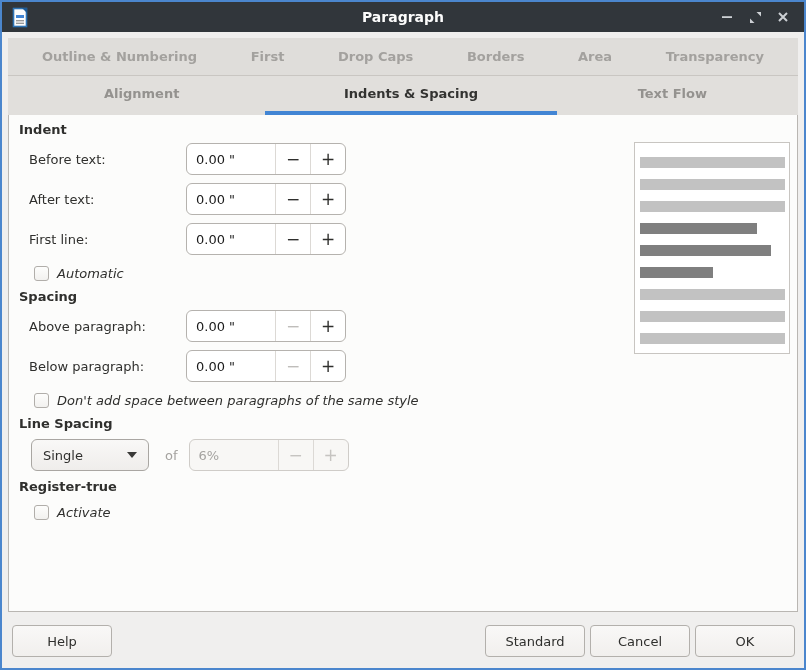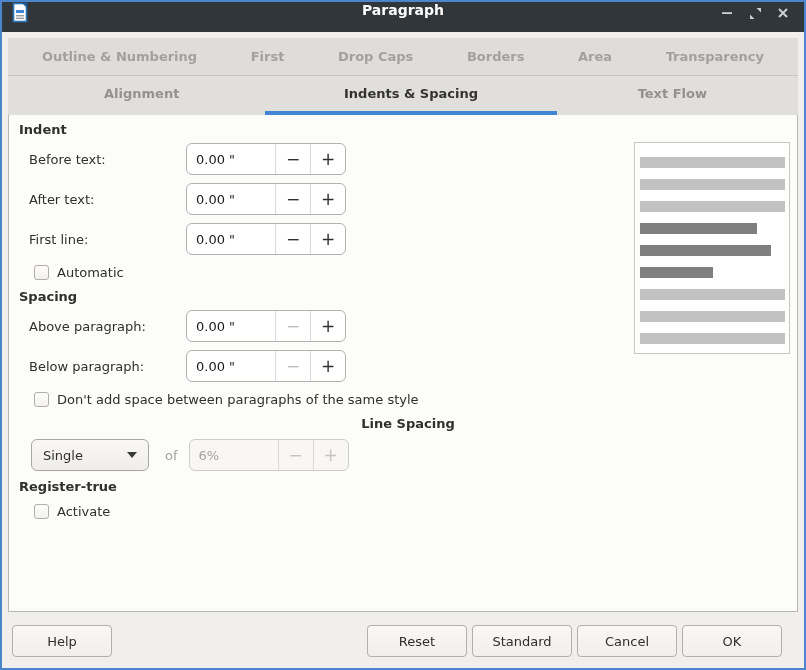--- a/index.html
+++ b/index.html
@@ -8,21 +8,21 @@
     width:806px;height:670px;
     border:2px solid var(--window-border,#4b86cd);
     background:#f0efee;
     font-family:"DejaVu Sans","Liberation Sans",sans-serif;
     font-size:13px;color:#2f2f2d;
     display:flex;flex-direction:column;overflow:hidden;
   }
   
   .titlebar{
     height:30px;flex:0 0 30px;background:var(--titlebar,#31363b);
-    display:flex;align-items:flex-start;padding:0 10px;position:relative;
+    display:flex;align-items:center;padding:0 10px;position:relative;
   }
   .titlebar .title{
     position:absolute;left:0;right:0;text-align:center;
     color:#fcfcfc;font-weight:bold;font-size:14px;pointer-events:none;
   }
   .tb-controls{margin-left:auto;display:flex;gap:6px;z-index:2;}
   .tb-btn{width:22px;height:22px;display:flex;align-items:center;justify-content:center;cursor:default;}
   
   .tabs-wrap{margin:6px 6px 0 6px;flex:0 0 auto;}
   .tabrow1{
@@ -63,21 +63,21 @@
   .spin .sep{width:1px;background:#dcd9d5;margin:0;}
   .spin .sbtn{
     width:34px;flex:0 0 34px;display:flex;align-items:center;justify-content:center;
     font-size:17px;color:#2f2f2d;cursor:default;user-select:none;
   }
   .spin .sbtn.dis{color:#bfbdba;}
   .spin.disabled{background:#f8f7f5;border-color:#cfccc8;}
   .spin.disabled .sval{color:#a5a3a0;}
   .spin.disabled .sbtn{color:#c6c4c1;}
   
-  .check-row{display:flex;align-items:center;margin:2px 0 0 25px;height:18px;}
+  .check-row{display:flex;align-items:flex-end;margin:2px 0 0 25px;height:18px;font-style:italic;}
   .checkbox{
     width:15px;height:15px;border:1px solid #b1aeaa;border-radius:3px;
     background:linear-gradient(#fdfdfc,#f2f1ef);margin-right:8px;flex:0 0 15px;
   }
   .cr-auto{margin-bottom:0;}
   .cr-dontadd{margin-top:2px;}
   
   .ls-row{display:flex;align-items:center;margin:0 0 0 22px;height:32px;}
   .dropdown{
     width:118px;height:32px;border:1px solid #a9a6a2;border-radius:6px;
@@ -94,21 +94,21 @@
   .preview{
     position:absolute;left:625px;top:27px;width:156px;height:212px;
     background:#ffffff;border:1px solid #c8c5c1;
     padding:14px 0 0 5px;
   }
   .pbar{height:11px;margin-bottom:11px;}
   .pbar.light{background:var(--bar-light,#c2c2c2);}
   .pbar.dark{background:var(--bar-dark,#7f7f7f);}
   
   .footer{
-    flex:1 1 auto;display:flex;align-items:center;padding:2px 22px 0 10px;
+    flex:1 1 auto;display:flex;align-items:center;padding:2px 9px 0 10px;
   }
   .btn{
     height:32px;min-width:100px;padding:0 12px;
     border:1px solid #b3b0ac;border-radius:4px;
     background:linear-gradient(#f9f8f7,#f1efed);
     font:inherit;color:#2f2f2d;cursor:default;
   }
   .btn-right{margin-left:5px;}
   .spacer{flex:1;}
 </style>
@@ -228,21 +228,21 @@
         <span class="sep"></span>
         <span class="sbtn">+</span>
       </div>
     </div>
 
     <div class="check-row cr-dontadd">
       <span class="checkbox"></span>
       <span>Don't add space between paragraphs of the same style</span>
     </div>
 
-    <div class="group-header gh-spacing" style="margin-bottom:6px;text-align:center;">Line Spacing</div>
+    <div class="group-header gh-spacing" style="margin-bottom:6px;">Line Spacing</div>
 
     <div class="ls-row">
       <div class="dropdown">
         <span class="dd-label">Single</span>
         <span class="dd-arrow"></span>
       </div>
       <span class="of-label">of</span>
       <div class="spin disabled">
         <input class="sval" disabled="" value="6%" style="">
         <span class="sep"></span>
@@ -268,19 +268,18 @@
         <div class="pbar dark" style="width: 73px;"></div>
         <div class="pbar light" style="width: 145px;"></div>
         <div class="pbar light" style="width: 145px;"></div>
         <div class="pbar light" style="width: 145px;"></div>
       </div>
   </div>
 
   <div class="footer">
     <button class="btn">Help</button>
     <span class="spacer"></span>
-    <button class="btn btn-right">Reset</button>
     <button class="btn btn-right">Standard</button>
     <button class="btn btn-right">Cancel</button>
     <button class="btn btn-right">OK</button>
   </div>
 
 </div>
 
 </body></html>

